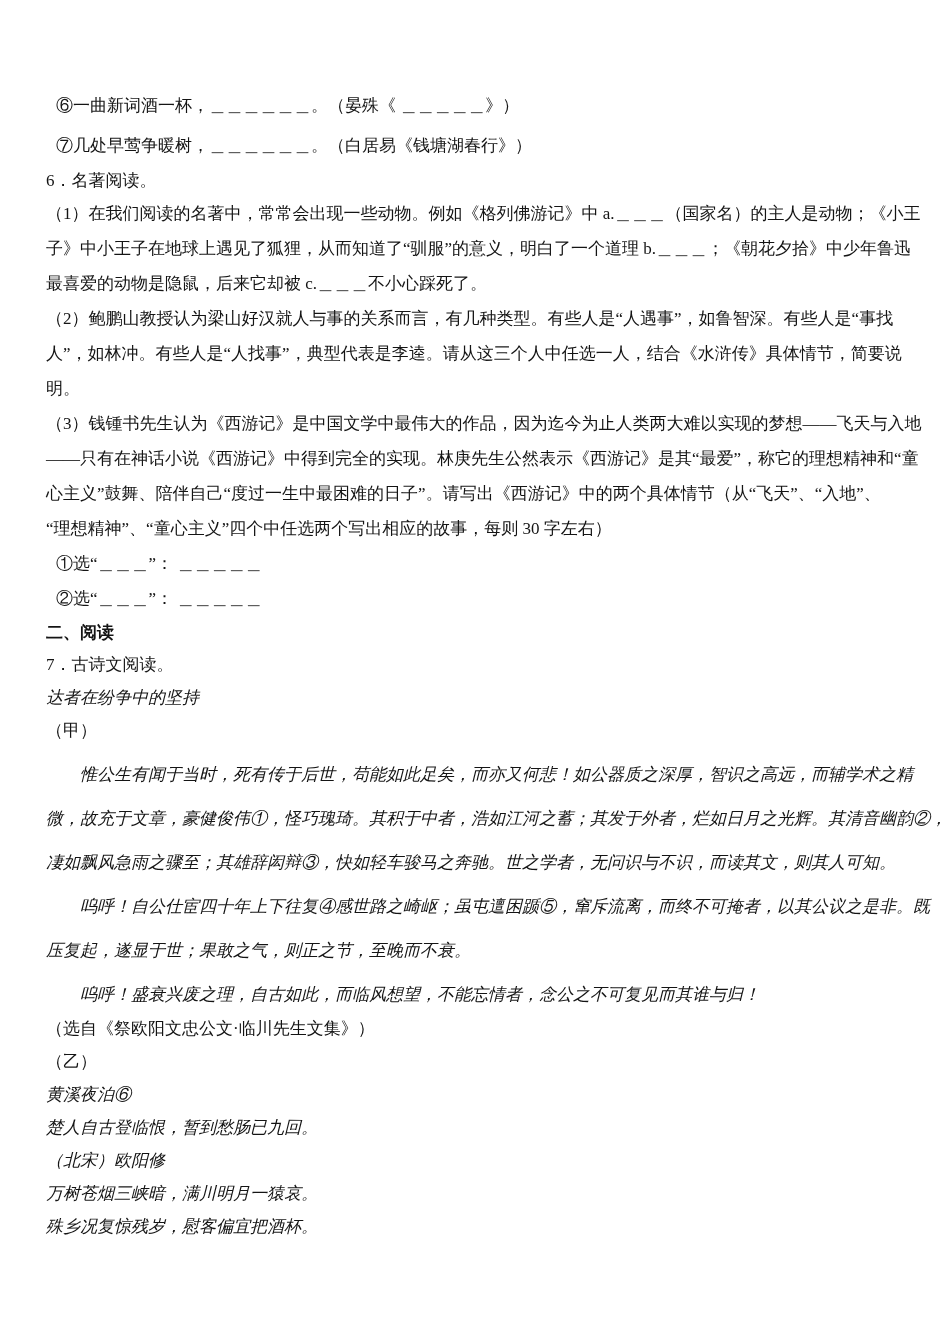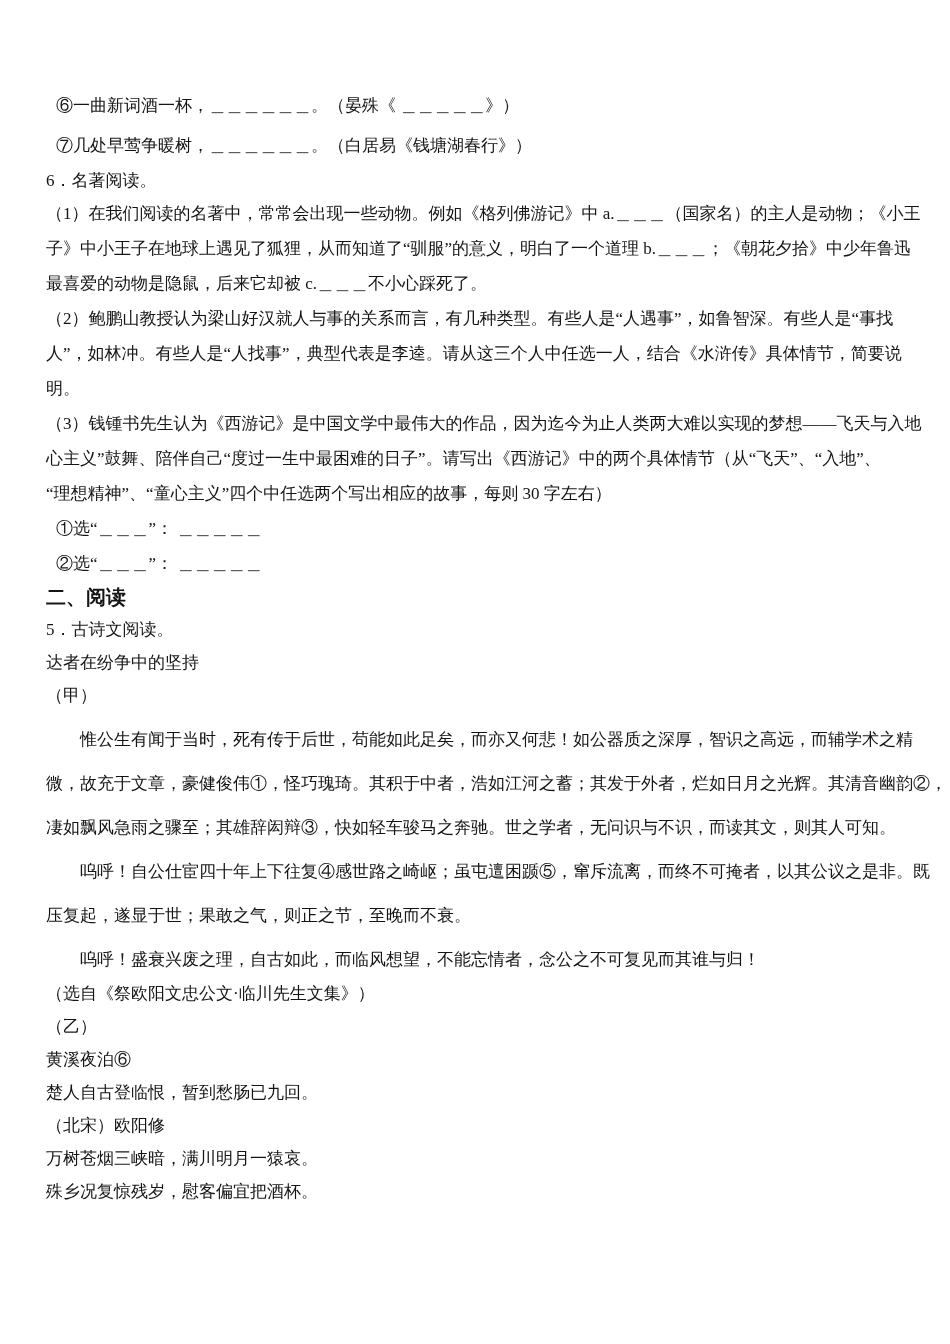--- a/index.html
+++ b/index.html
@@ -25,26 +25,27 @@
     font-size: 17px;
     color: #141414;
   }
   
   .song {
     font-family: "Liberation Serif", "DejaVu Serif", serif;
   }
   
   .kai {
     font-family: "DejaVu Serif", "Liberation Serif", serif;
+    font-style: italic;
   }
   
   .hei-bold {
     font-family: "Liberation Sans", "DejaVu Sans", sans-serif;
     font-weight: 700;
-    font-size: 20px;
+    font-size: 17px;
   }
   .ind { margin-left: 10px; }      
   .h40 { height: 40px; line-height: 40px; }
   .h36 { height: 36px; line-height: 36px; margin-top: 8px; }
   .h35 { height: 35px; line-height: 35px; }
   .h34 { height: 34px; line-height: 34px; }
   .h33 { height: 33px; line-height: 33px; }
   .h31 { height: 31px; line-height: 31px; }
   .h30 { height: 30px; line-height: 30px; }
 </style>
@@ -60,28 +61,29 @@
 
   <div class="line h35 song">（1）在我们阅读的名著中，常常会出现一些动物。例如《格列佛游记》中 a.＿＿＿（国家名）的主人是动物；《小王</div>
   <div class="line h35 song">子》中小王子在地球上遇见了狐狸，从而知道了“驯服”的意义，明白了一个道理 b.＿＿＿；《朝花夕拾》中少年鲁迅</div>
   <div class="line h35 song">最喜爱的动物是隐鼠，后来它却被 c.＿＿＿不小心踩死了。</div>
 
   <div class="line h35 song">（2）鲍鹏山教授认为梁山好汉就人与事的关系而言，有几种类型。有些人是“人遇事”，如鲁智深。有些人是“事找</div>
   <div class="line h35 song">人”，如林冲。有些人是“人找事”，典型代表是李逵。请从这三个人中任选一人，结合《水浒传》具体情节，简要说</div>
   <div class="line h35 song">明。</div>
 
   <div class="line h35 song">（3）钱锺书先生认为《西游记》是中国文学中最伟大的作品，因为迄今为止人类两大难以实现的梦想——飞天与入地</div>
+  <div class="line h35 song">——只有在神话小说《西游记》中得到完全的实现。林庚先生公然表示《西游记》是其“最爱”，称它的理想精神和“童</div>
   <div class="line h35 song">心主义”鼓舞、陪伴自己“度过一生中最困难的日子”。请写出《西游记》中的两个具体情节（从“飞天”、“入地”、</div>
   <div class="line h35 song">“理想精神”、“童心主义”四个中任选两个写出相应的故事，每则 30 字左右）</div>
 
   <div class="line h35 song ind">①选“＿＿＿”： ＿＿＿＿＿</div>
   <div class="line h35 song ind">②选“＿＿＿”： ＿＿＿＿＿</div>
 
   <div class="line h33 hei-bold">二、阅读</div>
-  <div class="line h31 song">5．古诗文阅读。</div>
+  <div class="line h31 song">7．古诗文阅读。</div>
 
   <div class="line h34 kai">达者在纷争中的坚持</div>
   <div class="line h34 song">（甲）</div>
 
   <div class="line h36 kai">　　惟公生有闻于当时，死有传于后世，苟能如此足矣，而亦又何悲！如公器质之深厚，智识之高远，而辅学术之精</div>
   <div class="line h36 kai">微，故充于文章，豪健俊伟①，怪巧瑰琦。其积于中者，浩如江河之蓄；其发于外者，烂如日月之光辉。其清音幽韵②，</div>
   <div class="line h36 kai">凄如飘风急雨之骤至；其雄辞闳辩③，快如轻车骏马之奔驰。世之学者，无问识与不识，而读其文，则其人可知。</div>
   <div class="line h36 kai">　　呜呼！自公仕宦四十年上下往复④感世路之崎岖；虽屯邅困踬⑤，窜斥流离，而终不可掩者，以其公议之是非。既</div>
   <div class="line h36 kai">压复起，遂显于世；果敢之气，则正之节，至晚而不衰。</div>
   <div class="line h36 kai">　　呜呼！盛衰兴废之理，自古如此，而临风想望，不能忘情者，念公之不可复见而其谁与归！</div>

